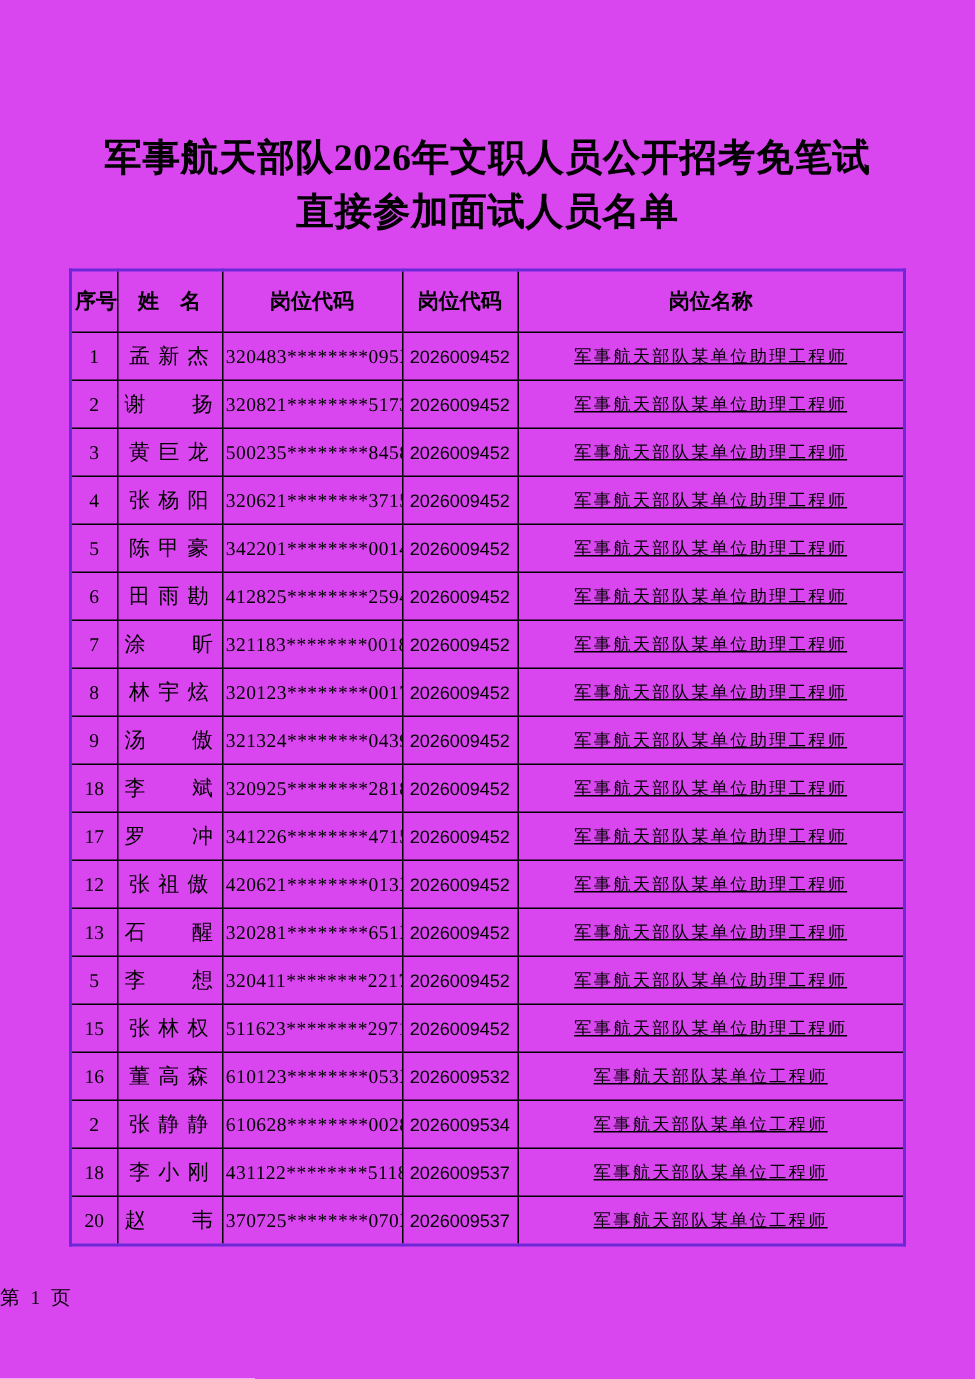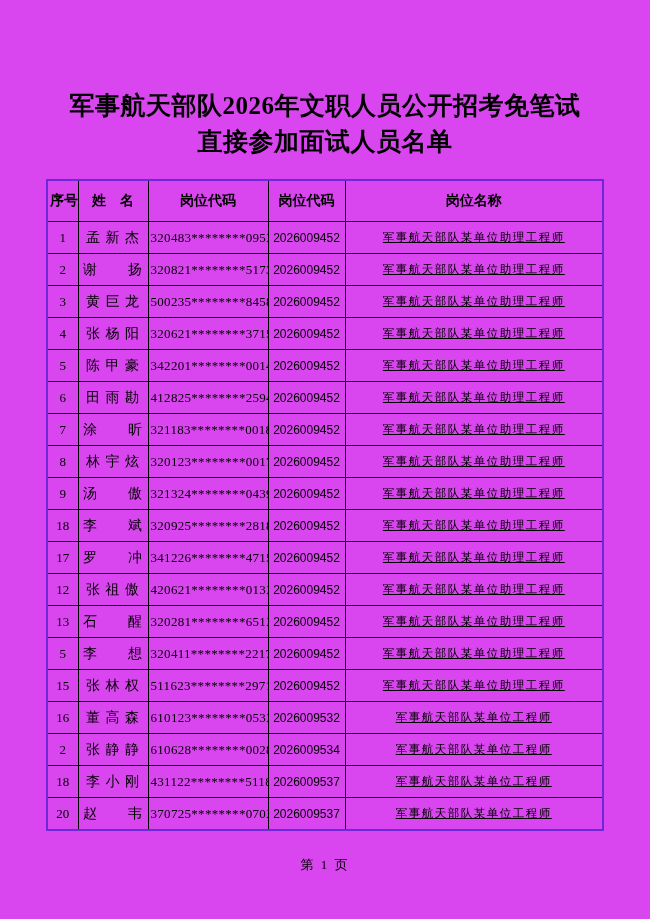--- a/index.html
+++ b/index.html
@@ -80,21 +80,21 @@
     font-size: 11.5px;
     letter-spacing: 1.5px;
     font-family: "Liberation Serif", "DejaVu Serif", serif;
     text-decoration: underline;
   }
   .footer {
     position: absolute;
     left: 0;
     right: 0;
     top: 856px;
-    text-align: center;
+    text-align: left;
     font-size: 13px;
     letter-spacing: 2px;
     font-family: "Liberation Serif", "DejaVu Serif", serif;
   }
 </style>
 </head>
 <body>
 
 <div class="page">
 

